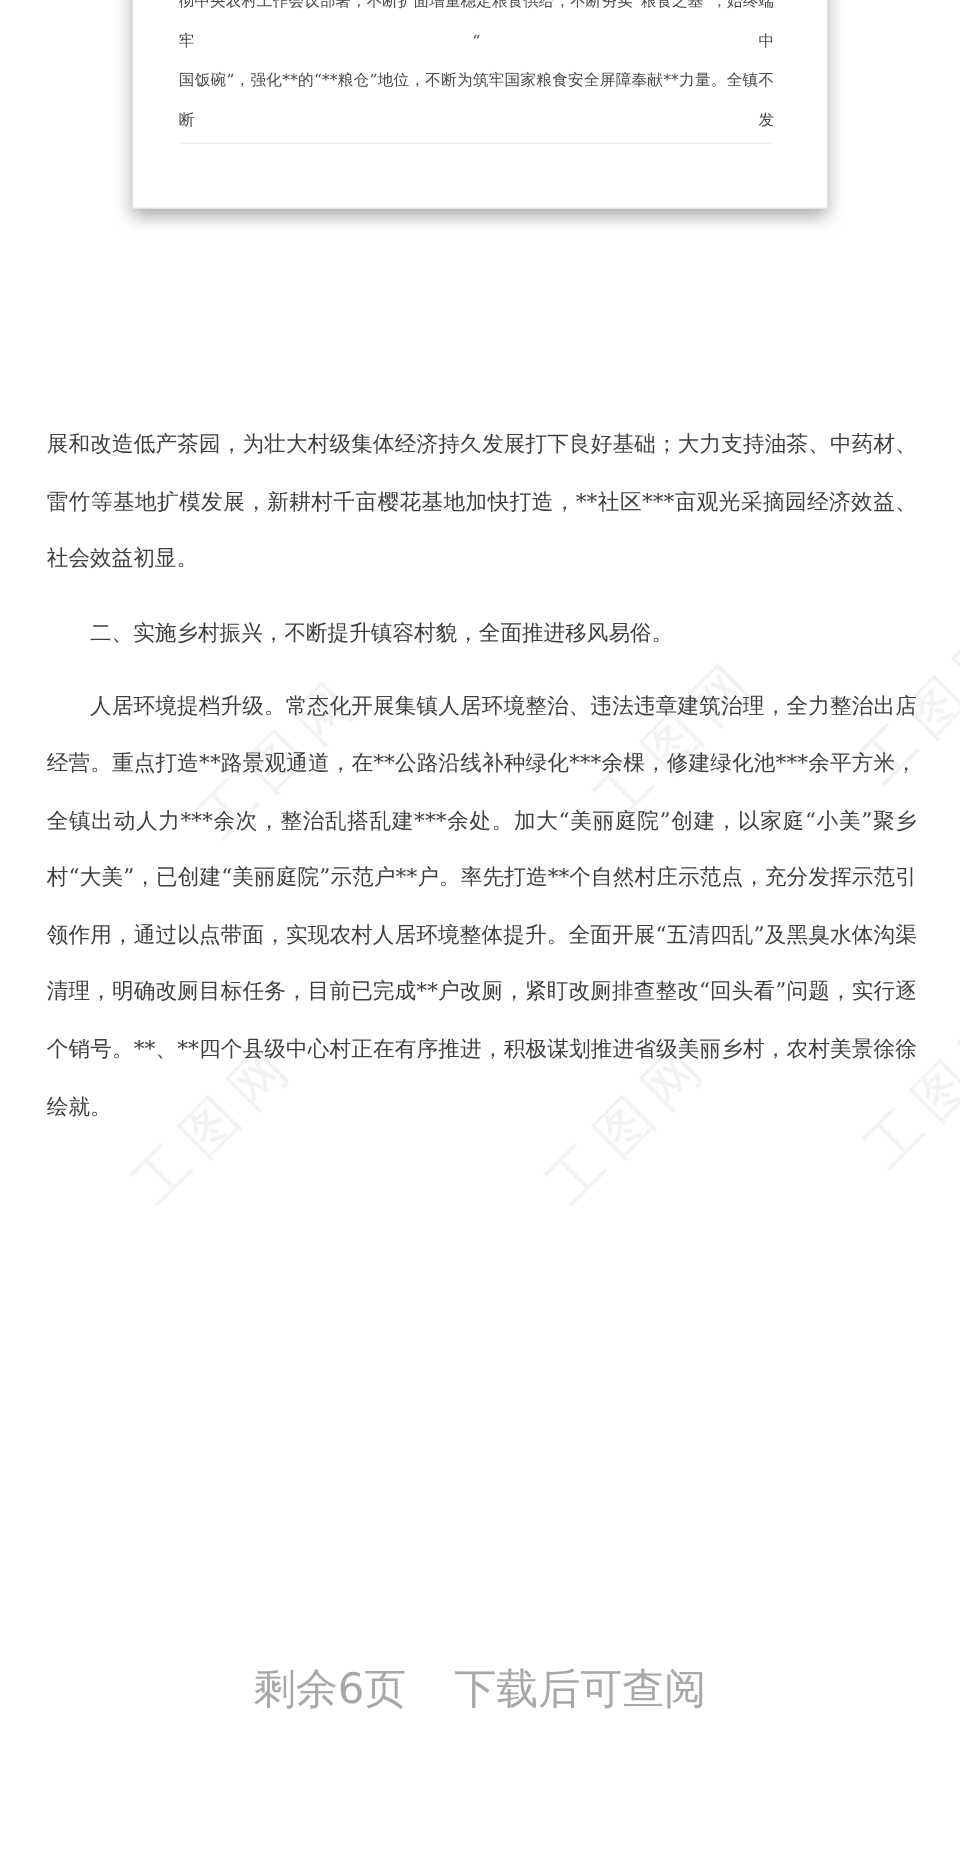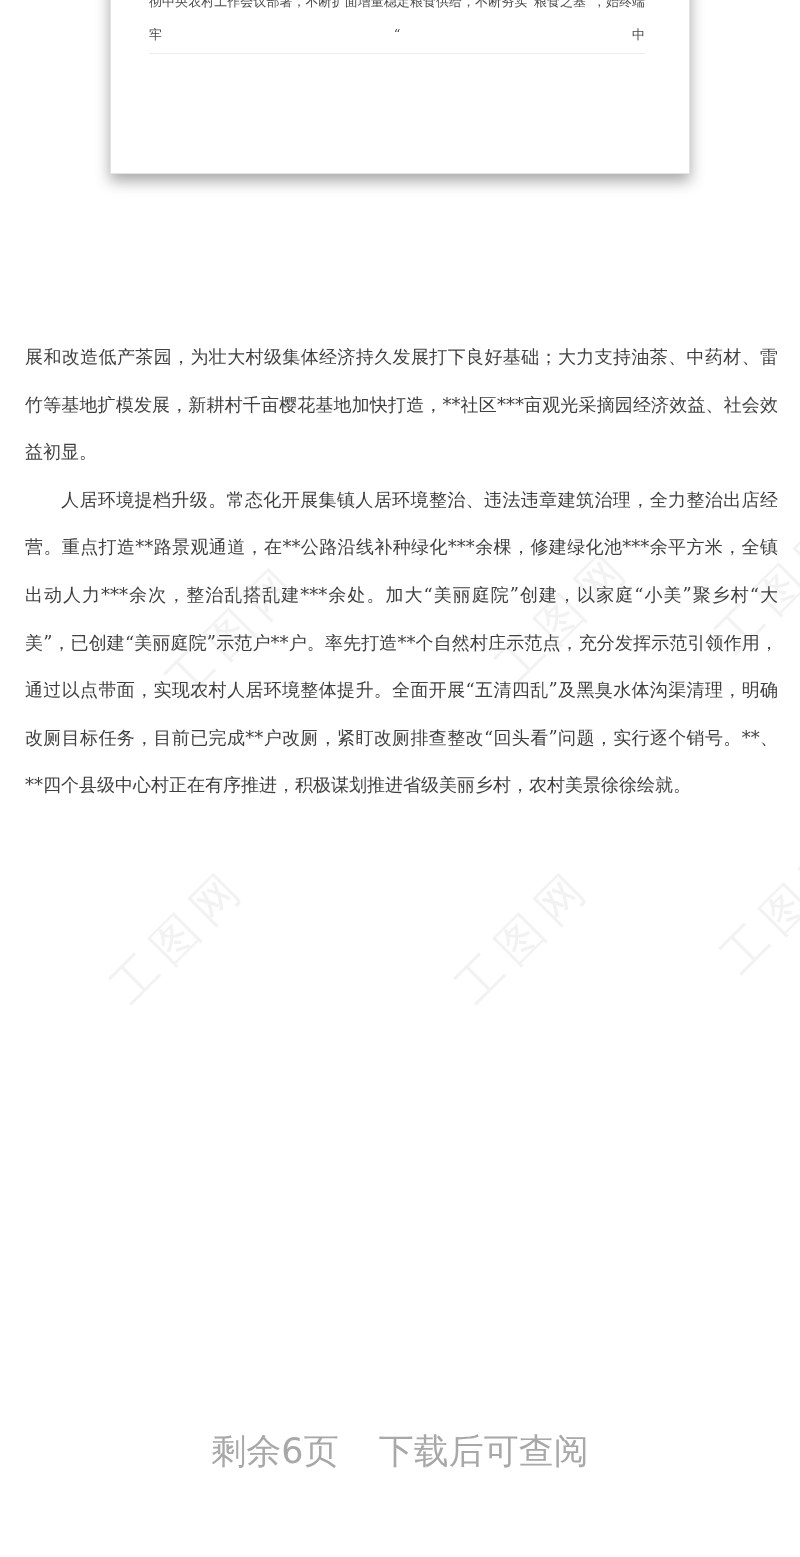--- a/index.html
+++ b/index.html
@@ -53,55 +53,57 @@
   .doc-body {
     position: absolute;
     left: 25px; top: 333px;
     width: 753px;
     max-height: 1092px;
     overflow: hidden;
     font-size: 18px;
     line-height: 47.6px;
     text-align: justify;
   }
-  .doc-body p { margin: 0; }
+  .doc-body p { margin: 14px; }
   .doc-body p.indent { text-indent: 2em; }
 
   
   .footer-banner {
     position: absolute;
-    left: 0; top: 1428px;
+    left: 0; top: 1384px;
     width: 800px;
     text-align: center;
     font-family: "DejaVu Sans", "Liberation Sans", sans-serif;
     font-size: 35px;
     font-weight: 400;
   }
   .footer-banner .gap { display: inline-block; width: 40px; }
 </style>
 </head>
 <body>
 
 <div class="screen">
 
   <div class="prev-card">
     <div class="prev-card-text" style="color: rgb(74, 74, 74);">
       <p>彻中央农村工作会议部署，不断扩面增量稳定粮食供给，不断夯实“粮食之基”，始终端牢“中</p>
+      <p>国饭碗”，强化**的“**粮仓”地位，不断为筑牢国家粮食安全屏障奉献**力量。全镇不断发</p>
     </div>
   </div>
 
   <span class="wm" style="left: 150px; top: 600px; color: rgba(0, 0, 0, 0.05);">工图网</span>
   <span class="wm" style="left: 480px; top: 585px; color: rgba(0, 0, 0, 0.05);">工图网</span>
   <span class="wm" style="left: 700px; top: 555px; color: rgba(0, 0, 0, 0.05);">工图网</span>
   <span class="wm" style="left: 95px; top: 905px; color: rgba(0, 0, 0, 0.05);">工图网</span>
   <span class="wm" style="left: 440px; top: 905px; color: rgba(0, 0, 0, 0.05);">工图网</span>
   <span class="wm" style="left: 705px; top: 875px; color: rgba(0, 0, 0, 0.05);">工图网</span>
 
   <div class="doc-body" style="color: rgb(63, 63, 63);">
     <p>展和改造低产茶园，为壮大村级集体经济持久发展打下良好基础；大力支持油茶、中药材、雷竹等基地扩模发展，新耕村千亩樱花基地加快打造，**社区***亩观光采摘园经济效益、社会效益初显。</p>
+    <p class="indent">二、实施乡村振兴，不断提升镇容村貌，全面推进移风易俗。</p>
     <p class="indent">人居环境提档升级。常态化开展集镇人居环境整治、违法违章建筑治理，全力整治出店经营。重点打造**路景观通道，在**公路沿线补种绿化***余棵，修建绿化池***余平方米，全镇出动人力***余次，整治乱搭乱建***余处。加大“美丽庭院”创建，以家庭“小美”聚乡村“大美”，已创建“美丽庭院”示范户**户。率先打造**个自然村庄示范点，充分发挥示范引领作用，通过以点带面，实现农村人居环境整体提升。全面开展“五清四乱”及黑臭水体沟渠清理，明确改厕目标任务，目前已完成**户改厕，紧盯改厕排查整改“回头看”问题，实行逐个销号。**、**四个县级中心村正在有序推进，积极谋划推进省级美丽乡村，农村美景徐徐绘就。</p>
   </div>
 
   <div class="footer-banner" style="color: rgb(168, 168, 168);">
     <span>剩余6页</span><span class="gap"></span><span>下载后可查阅</span>
   </div>
 
 </div>
 
 </body></html>

